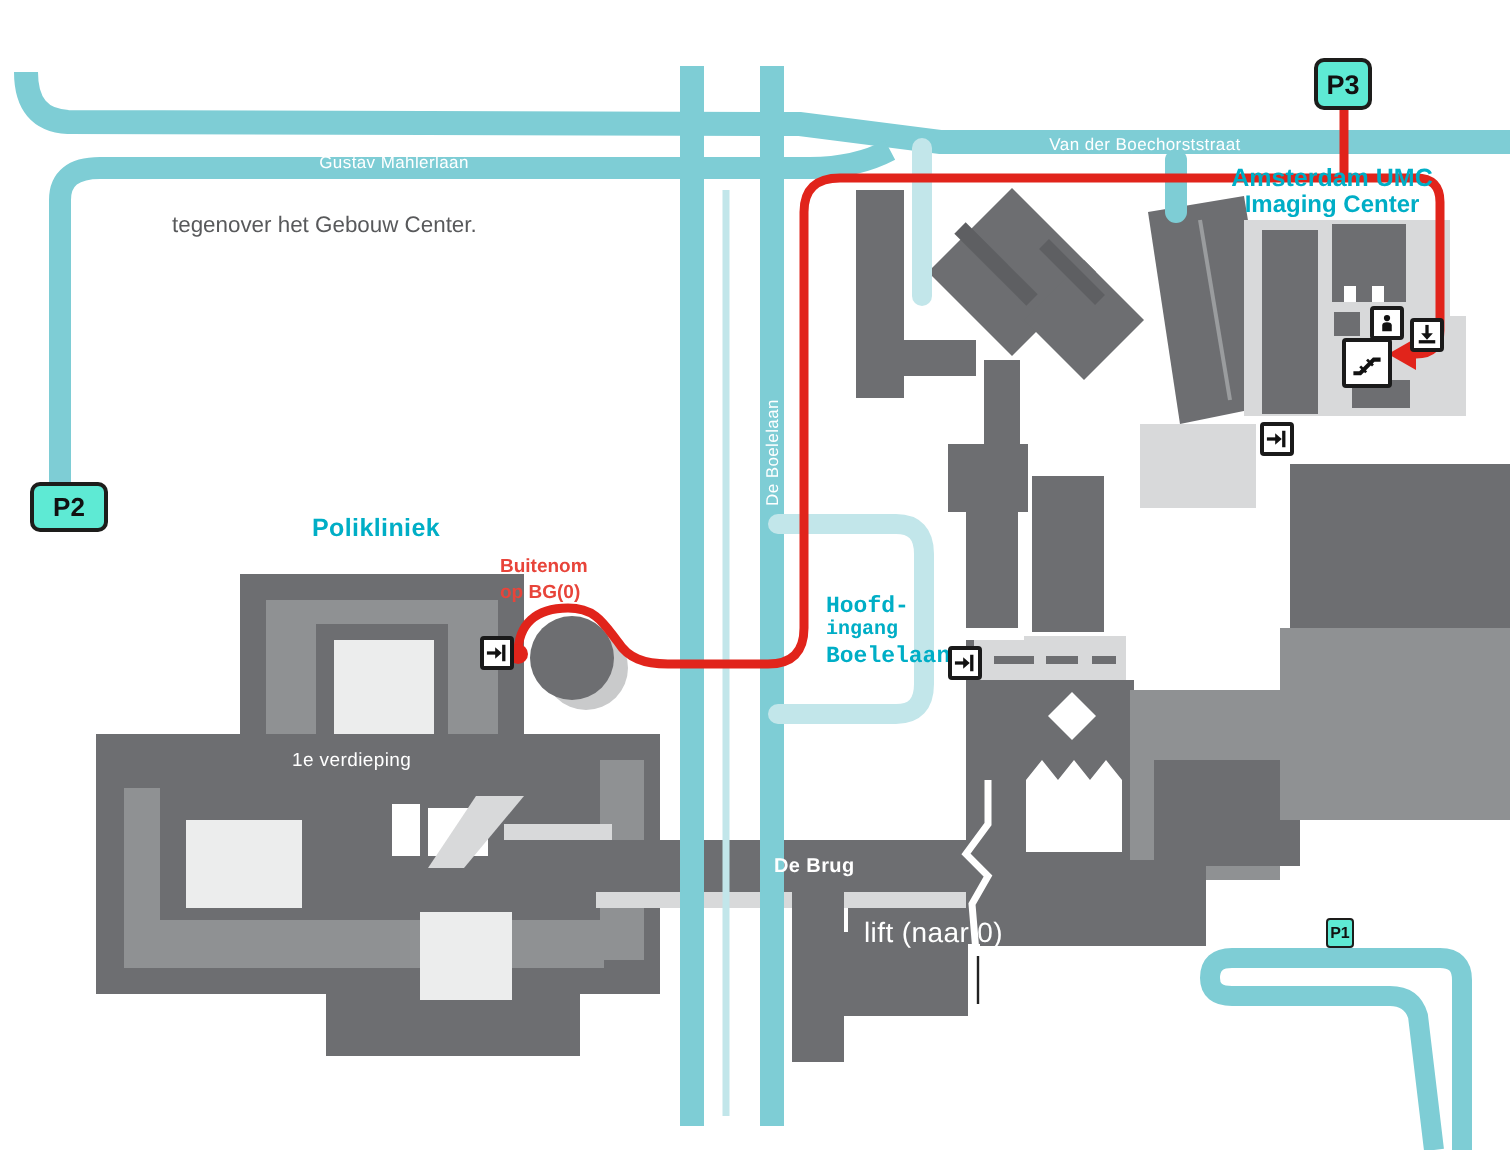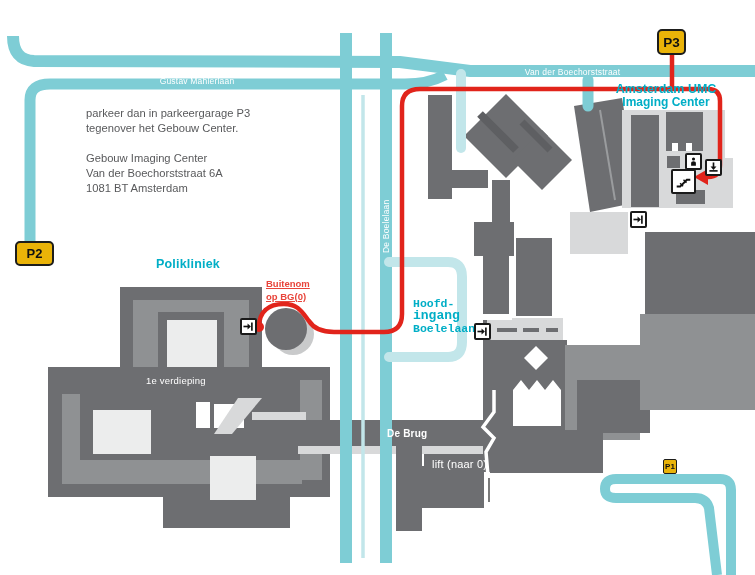--- a/index.html
+++ b/index.html
@@ -12,21 +12,21 @@
   #map{position:relative;width:755px;height:575px;background:#fff;overflow:hidden;
        font-family:"Liberation Sans",sans-serif;}
   #map svg.base{position:absolute;left:0;top:0;}
   .bd{fill:var(--building-dark);} .bm{fill:var(--building-mid);} .bl{fill:var(--building-light);}
   .bc{fill:var(--courtyard);} .wt{fill:#ffffff;} .sh{fill:var(--shadow-gray);}
   .road{stroke:var(--road);fill:none;} .roadl{stroke:var(--road-light);fill:none;}
   .route{stroke:var(--route-red);fill:none;}
   .lbl{position:absolute;color:#fff;font-size:8.5px;letter-spacing:.2px;}
   .lbl.center{text-align:center;}
   .teal{color:var(--teal-text);font-weight:bold;}
-  .sign{position:absolute;background:#eab308;border:2px solid var(--sign-border);border-radius:5px;
+  .sign{position:absolute;background:#5eead4;border:2px solid var(--sign-border);border-radius:5px;
         color:#111;font-weight:bold;display:flex;align-items:center;justify-content:center;
         box-sizing:border-box;}
   .mapicon{position:absolute;background:#fff;border:2px solid #1a1a1a;border-radius:2px;
         box-sizing:border-box;display:flex;align-items:center;justify-content:center;}
   .info{position:absolute;left:86px;top:106px;font-size:11.2px;line-height:15px;color:var(--body-text);}
   .info .para{margin:0 0 15px 0;}
   .multiline div{white-space:nowrap;}
 </style>
 </head>
 <body>
@@ -125,55 +125,49 @@
     <g>
       <path class="route" stroke-width="4.5" stroke-linejoin="round" d="M 259 327 C 259 312 268 304 284 304 C 298 304 302 312 309 321 C 314 329 322 332 334 332 L 384 332 Q 402 332 402 314 L 402 106 Q 402 89 420 89 L 708 89 Q 720 89 720 101 L 720 165 Q 720 177 708 177 L 701 177"></path>
       <path class="route" stroke-width="4.5" d="M 672 52 L 672 89"></path>
       <circle cx="259" cy="327" r="5" fill="var(--route-red)"></circle>
       <polygon points="694,177 708,169 708,185" fill="var(--route-red)"></polygon>
     </g>
   </svg>
 
   <div class="info">
     <div class="para">
-      <div>parkeer dan in parkeergarage P3</div>
       <div>tegenover het Gebouw Center.</div>
-    </div>
-    <div class="para">
-      <div>Gebouw Imaging Center</div>
-      <div>Van der Boechorststraat 6A</div>
-      <div>1081 BT Amsterdam</div>
     </div>
   </div>
 
   <div class="lbl center" style="left:130px;top:76px;width:134px;">Gustav Mahlerlaan</div>
   <div class="lbl center" style="left:500px;top:67px;width:145px;">Van der Boechorststraat</div>
   <div class="lbl" style="left:381px;top:253px;width:62px;transform:rotate(-90deg);transform-origin:0 0;">De Boelelaan</div>
 
   <div class="lbl teal center" style="left:138px;top:257px;width:100px;font-size:12.5px;">Polikliniek</div>
 
   <div class="multiline" style="position:absolute;left:608px;top:83px;width:116px;text-align:center;line-height:13px;">
     <div class="teal" style="font-size:12.5px;">Amsterdam UMC</div>
     <div class="teal" style="font-size:12px;">Imaging Center</div>
   </div>
 
   <div class="multiline" style="position:absolute;left:413px;top:298px;line-height:12.3px;font-family:Liberation Mono, monospace;">
     <div class="teal" style="font-size:11.5px;">Hoofd-</div>
-    <div class="teal" style="font-size:13px;">ingang</div>
+    <div class="teal" style="font-size:10px;">ingang</div>
     <div class="teal" style="font-size:11.5px;">Boelelaan</div>
   </div>
 
-  <div class="multiline" style="position:absolute;left:266px;top:277px;line-height:13px;color:var(--red-text);font-weight:bold;font-size:9.5px;text-decoration:underline;">
+  <div class="multiline" style="position:absolute;left:250px;top:277px;line-height:13px;color:var(--red-text);font-weight:bold;font-size:9.5px;">
     <div>Buitenom</div>
     <div>op BG(0)</div>
   </div>
 
   <div class="lbl" style="left:146px;top:375px;font-size:9.5px;">1e verdieping</div>
   <div class="lbl" style="left:344px;top:428px;font-size:10px;font-weight:bold;padding-left:43px;">De Brug</div>
-  <div class="lbl" style="left:432px;top:458px;font-size:11px;">lift (naar 0)</div>
+  <div class="lbl" style="left:432px;top:458px;font-size:14px;">lift (naar 0)</div>
 
   <div class="sign" style="left:15px;top:241px;width:39px;height:25px;font-size:13px;">P2</div>
   <div class="sign" style="left:657px;top:29px;width:29px;height:26px;font-size:13.5px;">P3</div>
   <div class="sign" style="left:663px;top:459px;width:14px;height:15px;font-size:8px;border-width:1.5px;border-radius:2px;">P1</div>
 
   <div class="mapicon" style="left:240px;top:318px;width:17px;height:17px;">
     <svg width="11" height="11" viewBox="0 0 12 12">
       <line x1="9.7" y1="1.5" x2="9.7" y2="10.5" stroke="#111" stroke-width="1.8"></line>
       <line x1="0.5" y1="6" x2="5.5" y2="6" stroke="#111" stroke-width="1.8"></line>
       <polygon points="5,2.8 8.6,6 5,9.2" fill="#111"></polygon>

